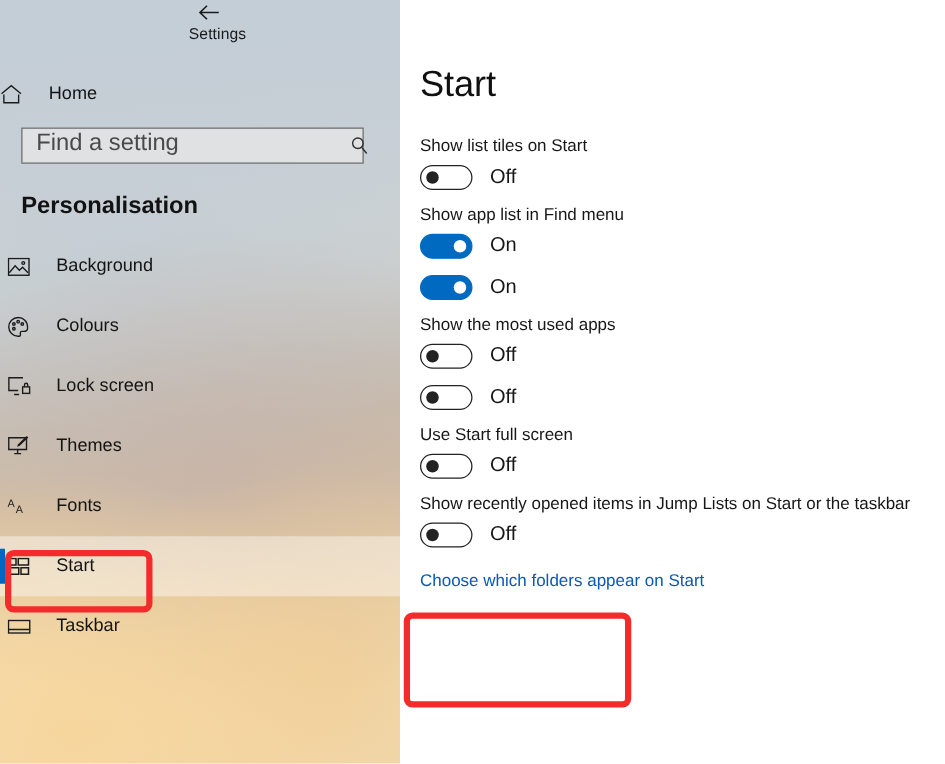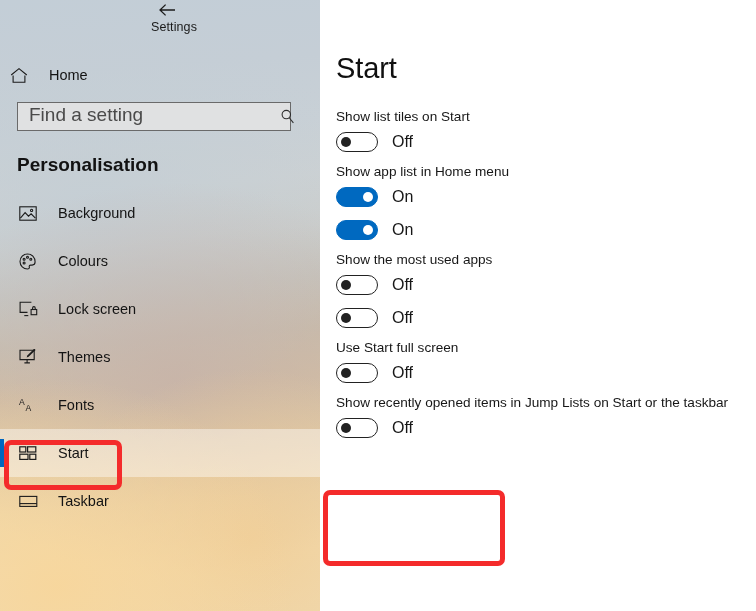--- a/index.html
+++ b/index.html
@@ -79,21 +79,21 @@
     font-size: 12.5px;
     color: #1a1a1a;
     letter-spacing: 0.1px;
   }
 
   .home-row {
     display: flex;
     align-items: center;
     height: 38px;
     margin-top: 22px;
-    padding-left: 10px;
+    padding-left: 0;
   }
   .home-icon {
     width: 22px;
     display: flex;
     align-items: center;
     justify-content: flex-start;
     color: #1b1b1b;
   }
   .home-label {
     margin-left: 17px;
@@ -139,21 +139,21 @@
   }
 
   .nav-list {
     margin-top: 13px;
   }
   .nav-item {
     position: relative;
     display: flex;
     align-items: center;
     height: 48px;
-    padding-left: 19px;
+    padding-left: 6px;
   }
   .nav-item .nav-icon {
     width: 22px;
     display: flex;
     align-items: center;
     justify-content: flex-start;
     color: #1b1b1b;
   }
   .nav-item .nav-label {
     margin-left: 17px;
@@ -414,21 +414,21 @@
         <div class="setting-label">Show list tiles on Start</div>
         <div class="toggle-line">
           <span class="switch off">
               <span class="knob"></span>
             </span>
           <span class="switch-state">Off</span>
         </div>
       </div>
 
       <div class="setting-row">
-        <div class="setting-label">Show app list in Home menu</div>
+        <div class="setting-label">Show app list in Find menu</div>
         <div class="toggle-line">
           <span class="switch on">
               <span class="knob"></span>
             </span>
           <span class="switch-state">On</span>
         </div>
       </div>
 
       <div class="setting-row">
         <div class="toggle-line">
@@ -473,18 +473,19 @@
         <div class="toggle-line">
           <span class="switch off">
               <span class="knob"></span>
             </span>
           <span class="switch-state">Off</span>
         </div>
       </div>
 
     </div>
 
+    <a class="folders-link">Choose which folders appear on Start</a>
   </div>
 
   <div class="annot" id="annot-sidebar"></div>
   <div class="annot" id="annot-jumplist"></div>
 
 </div>
 
 </body></html>

